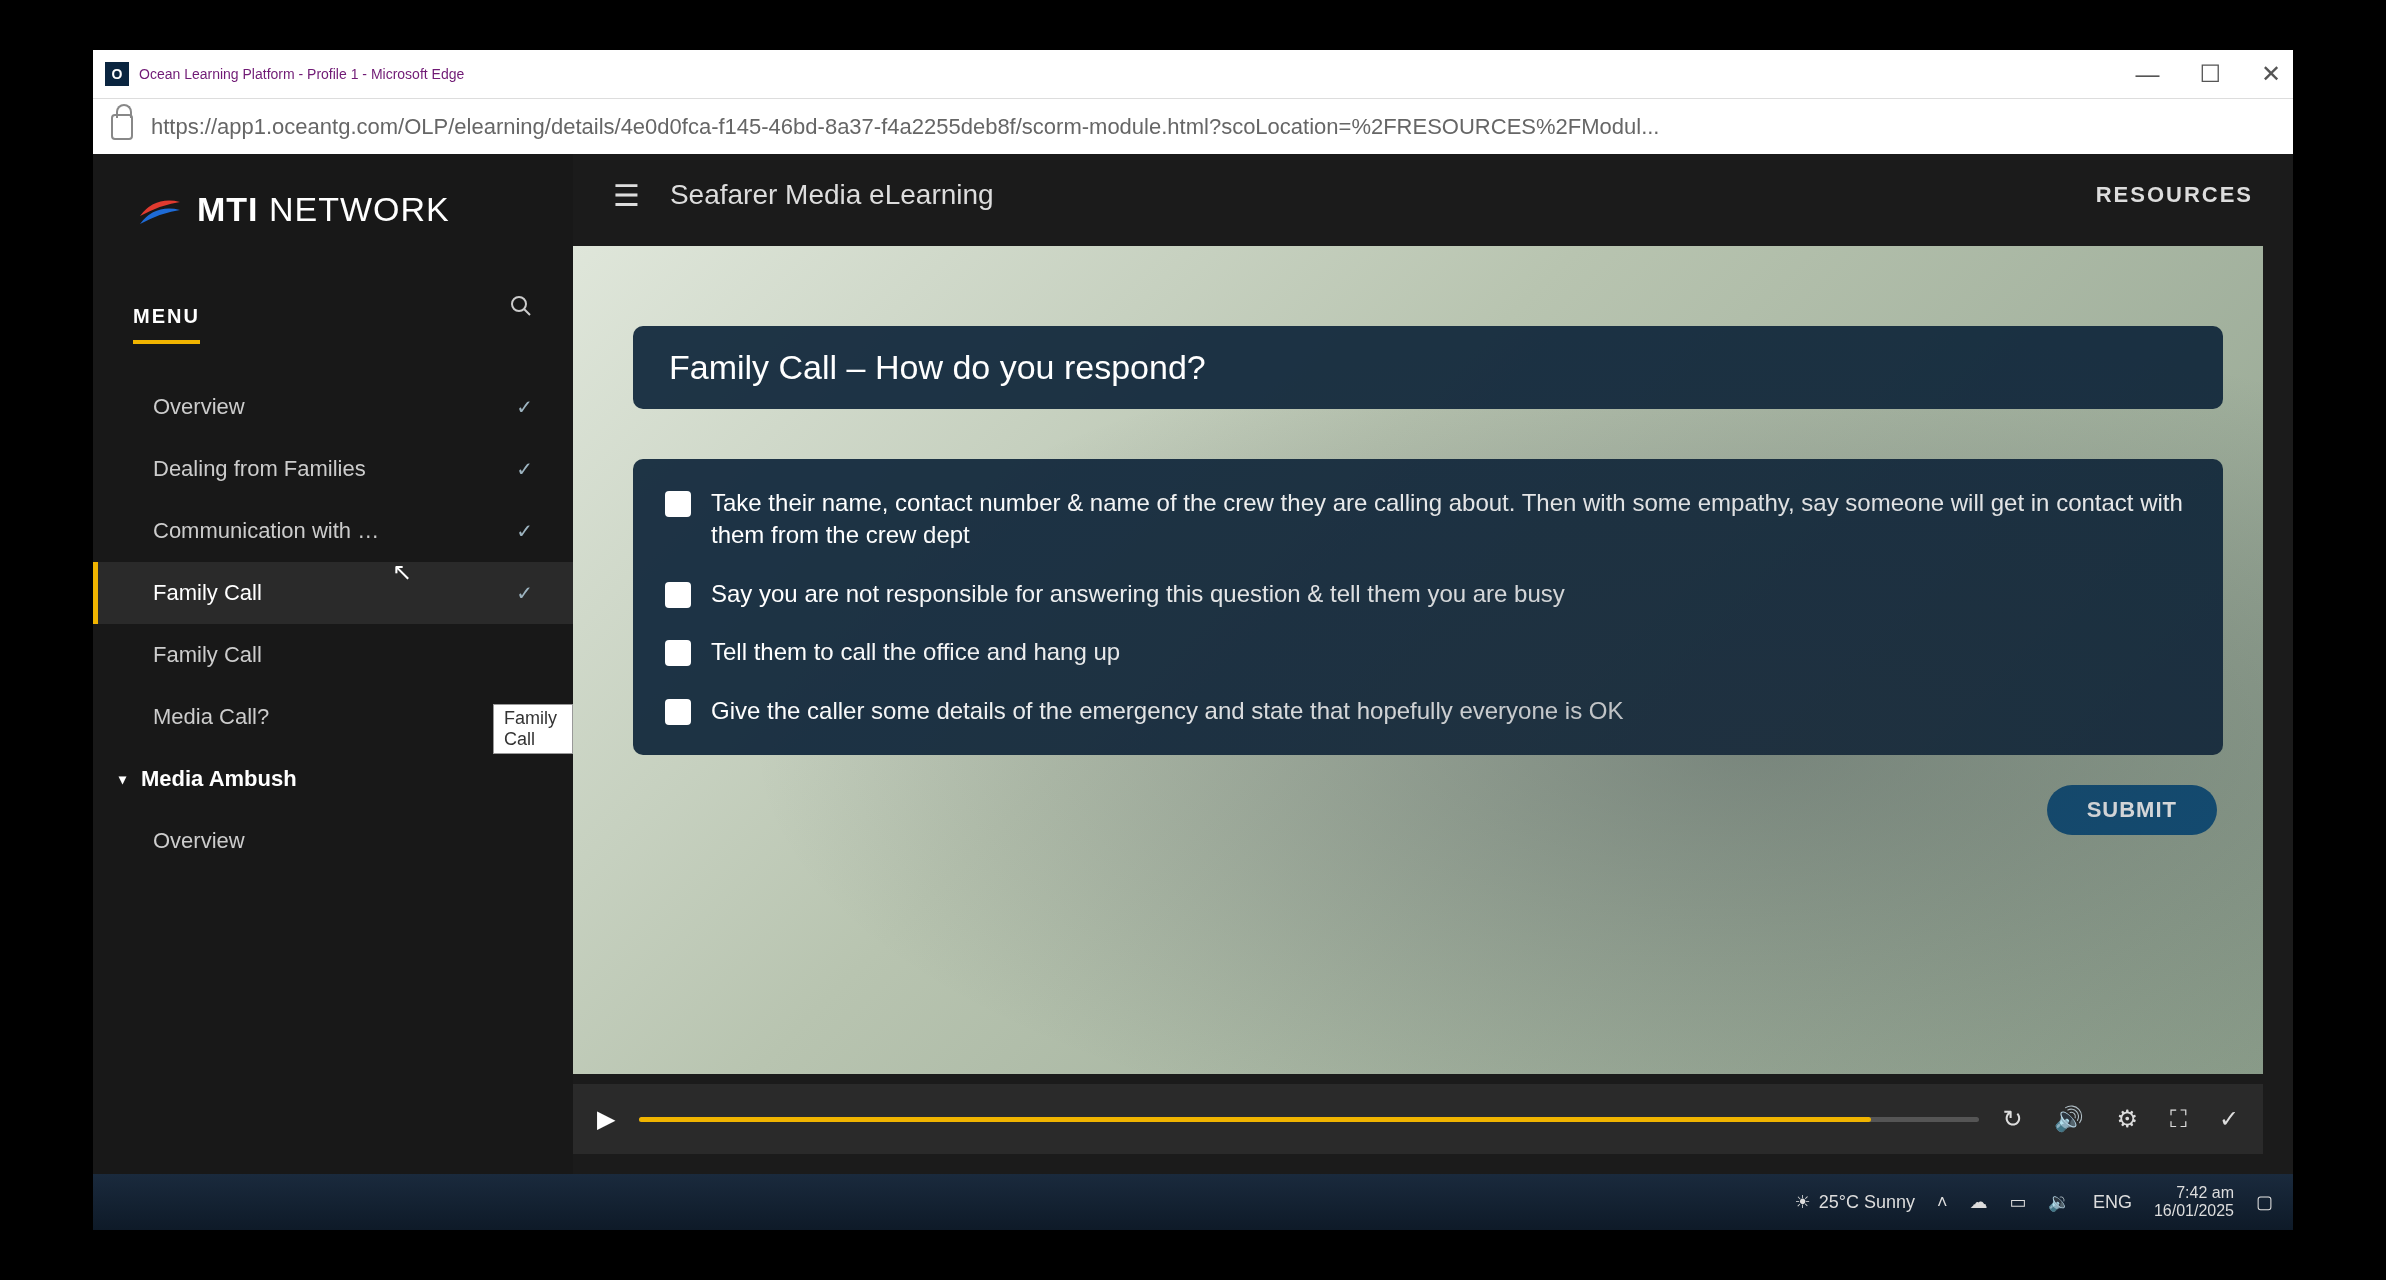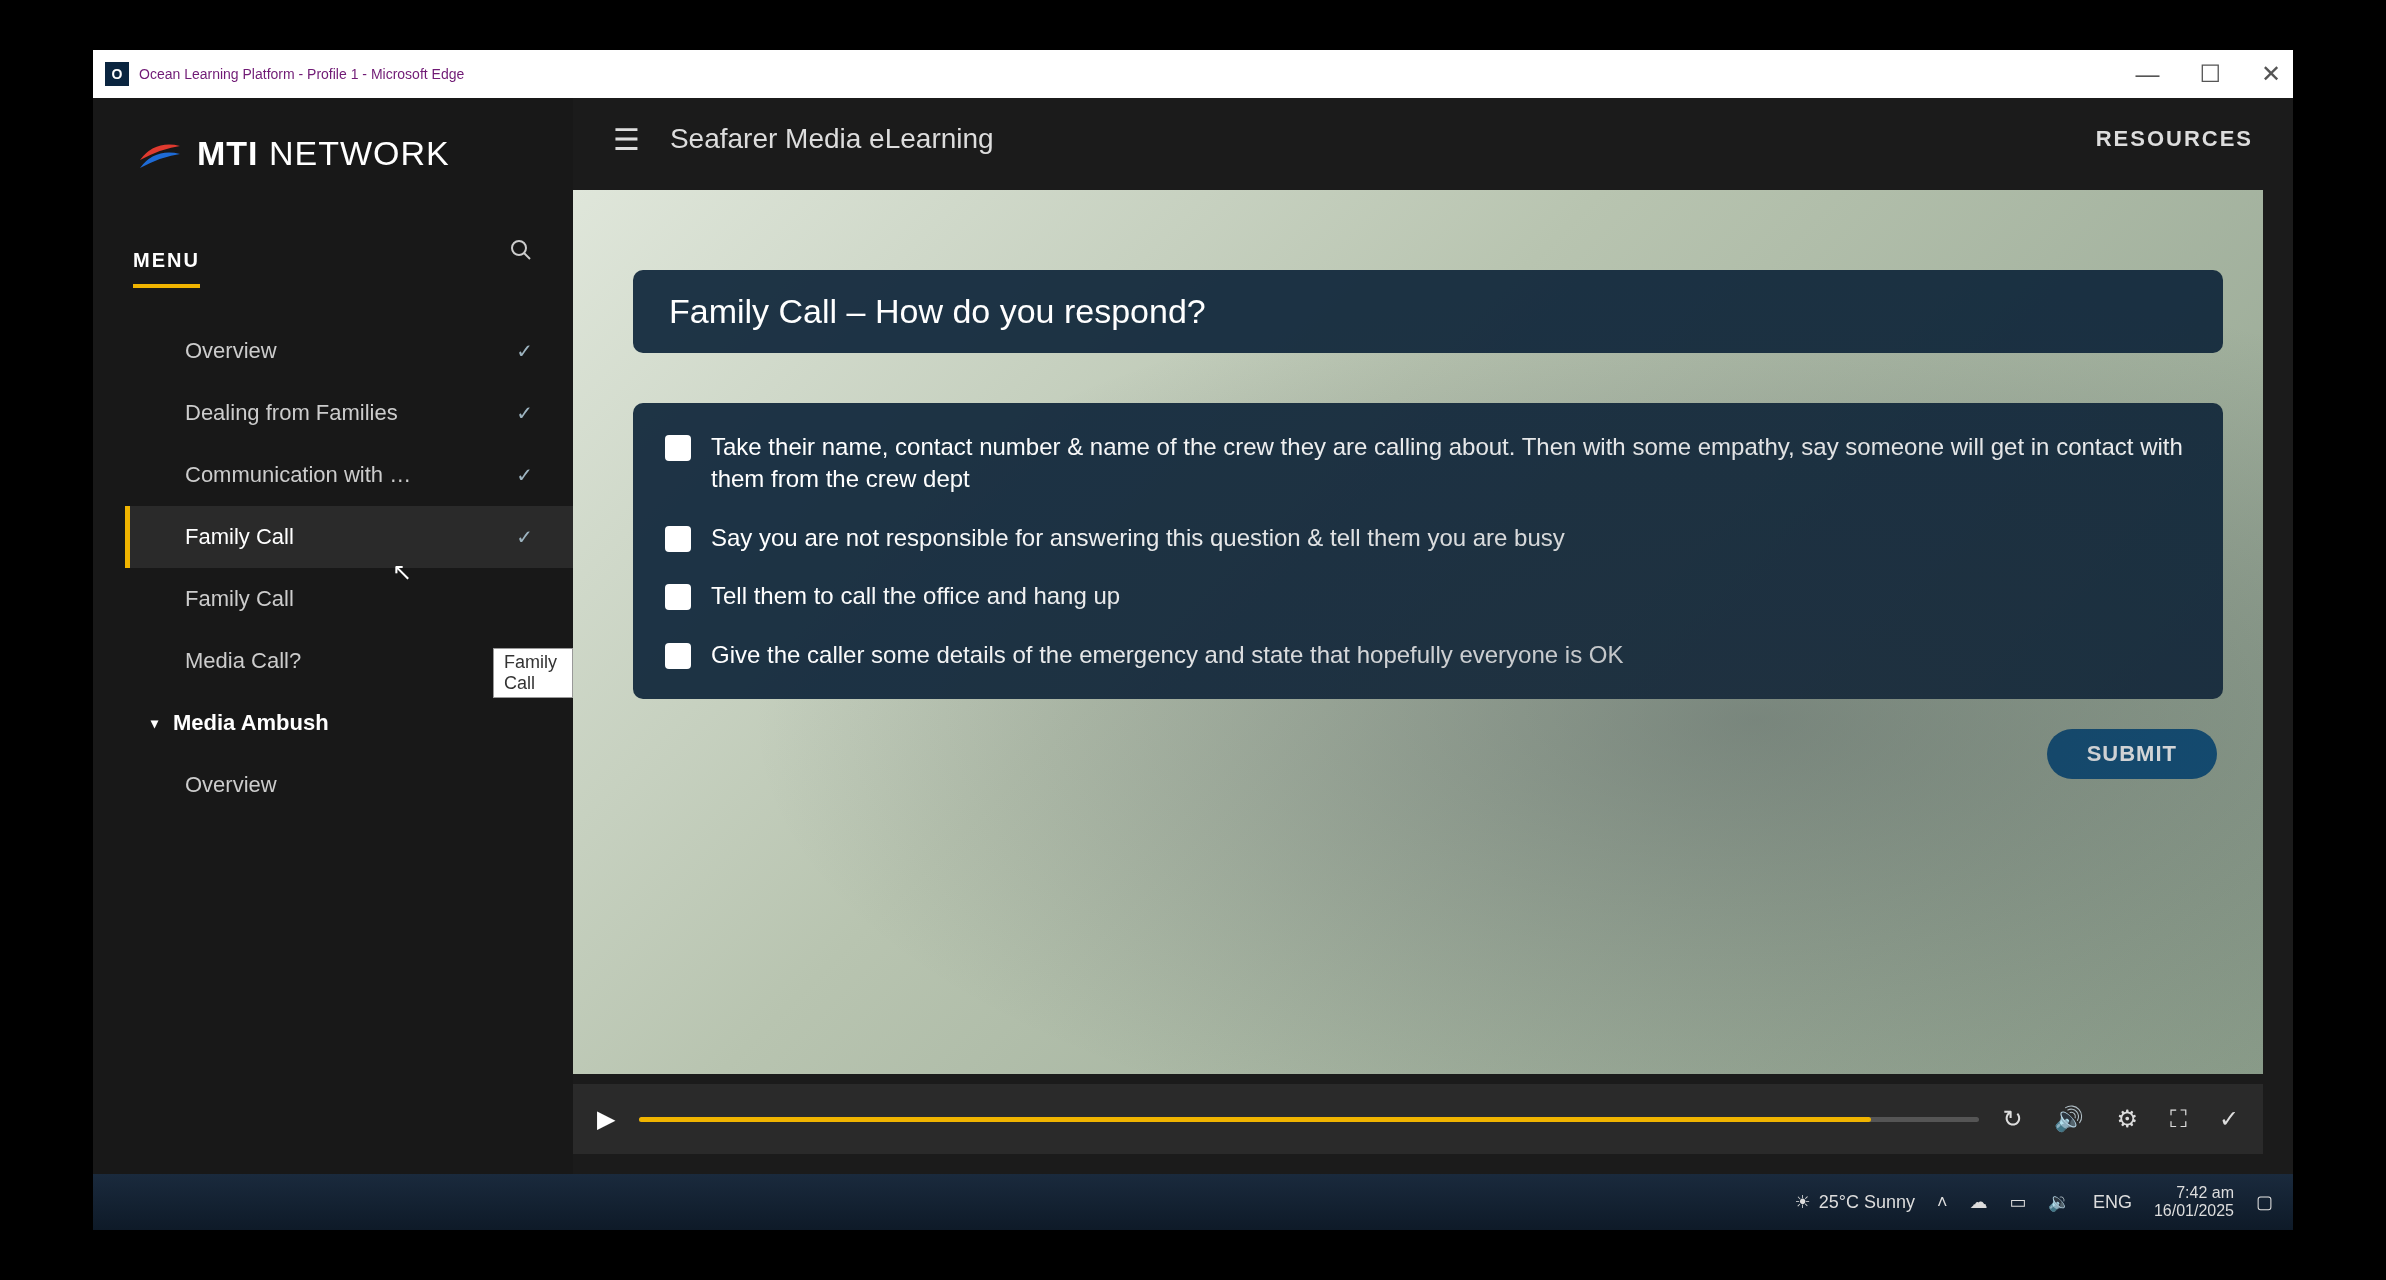--- a/index.html
+++ b/index.html
@@ -20,21 +20,21 @@
 .logo-mark { width:50px; height:50px; position:relative; }
 .logo-mark svg { width:50px; height:50px; }
 .logo-text { color:#fff; font-size:34px; font-weight:300; letter-spacing:1px; }
 .logo-text b { font-weight:700; }
 .menu-header { display:flex; align-items:center; padding:0 40px 12px 40px; }
 .menu-label { color:#fff; font-size:20px; font-weight:700; letter-spacing:2px; border-bottom:4px solid #f0b400; padding-bottom:12px;margin-top:31px; }
 .search-icon { margin-left:auto; color:#ccc; font-size:24px; }
 .menu-list { flex:1; overflow-y:auto; margin-top:20px; position:relative; }
 .menu-list::-webkit-scrollbar { width:10px; }
 .menu-list::-webkit-scrollbar-thumb { background:#555; }
-.menu-item { display:flex; align-items:center; padding:18px 40px 18px 60px; color:#ccc; font-size:22px; cursor:pointer; position:relative;margin-left:32px; }
+.menu-item { display:flex; align-items:center; padding:18px 40px 18px 60px; color:#ccc; font-size:22px; cursor:pointer; position:relative; }
 .menu-item.active { background:#2a2a2a; color:#fff; border-left:5px solid #f0b400; padding-left:55px; }
 .menu-item .check { margin-left:auto; color:#9db4c0; font-size:20px; }
 .menu-item.section { font-weight:700; color:#fff; padding-left:48px; }
 .menu-item.section::before { content:"▾"; position:absolute; left:26px; font-size:14px; color:#fff; }
 .tooltip { position:absolute; background:#fff; color:#333; font-size:18px; padding:3px 10px; border:1px solid #999; left:400px; top:328px; pointer-events:none; }
 .content { flex:1; display:flex; flex-direction:column; background:#1b1b1b; }
 .topbar { height:82px; display:flex; align-items:center; padding:0 40px; gap:30px; }
 .hamburger { color:#ddd; font-size:30px; }
 .course-title { color:#ddd; font-size:28px; }
 .resources { margin-left:auto; color:#ddd; font-size:22px; font-weight:700; letter-spacing:2px; }
@@ -67,20 +67,24 @@
   <div class="titlebar">
     <div class="favicon">O</div>
     <div class="title-text">Ocean Learning Platform - Profile 1 - Microsoft Edge</div>
     <div class="win-controls">
       <span>—</span>
       <span>☐</span>
       <span>✕</span>
     </div>
   </div>
 
+  <div class="addressbar">
+    <div class="lock"></div>
+    <div class="url">https://app1.oceantg.com/OLP/elearning/details/4e0d0fca-f145-46bd-8a37-f4a2255deb8f/scorm-module.html?scoLocation=%2FRESOURCES%2FModul...</div>
+  </div>
 
   <div class="app">
 
     <div class="sidebar">
       <div class="logo">
         <div class="logo-mark">
           <svg viewBox="0 0 50 50">
               <path d="M5 32 Q20 12 45 18 Q28 20 5 32" fill="#e03a2f"></path>
               <path d="M5 40 Q20 20 45 26 Q28 28 5 40" fill="#1e6bd6"></path>
             </svg>

